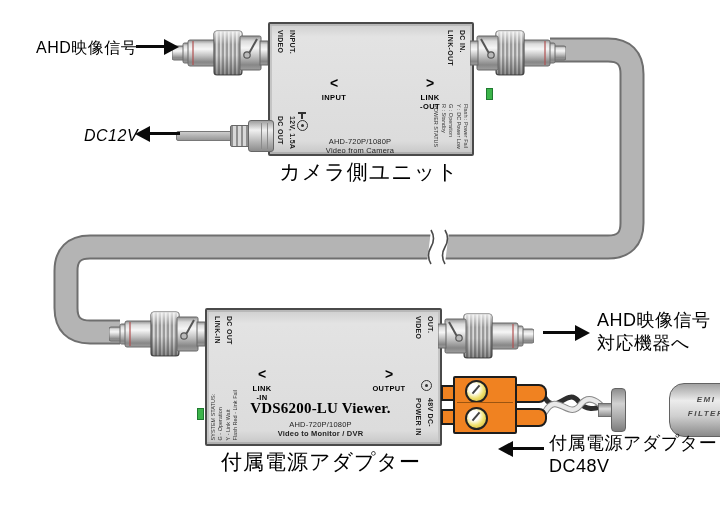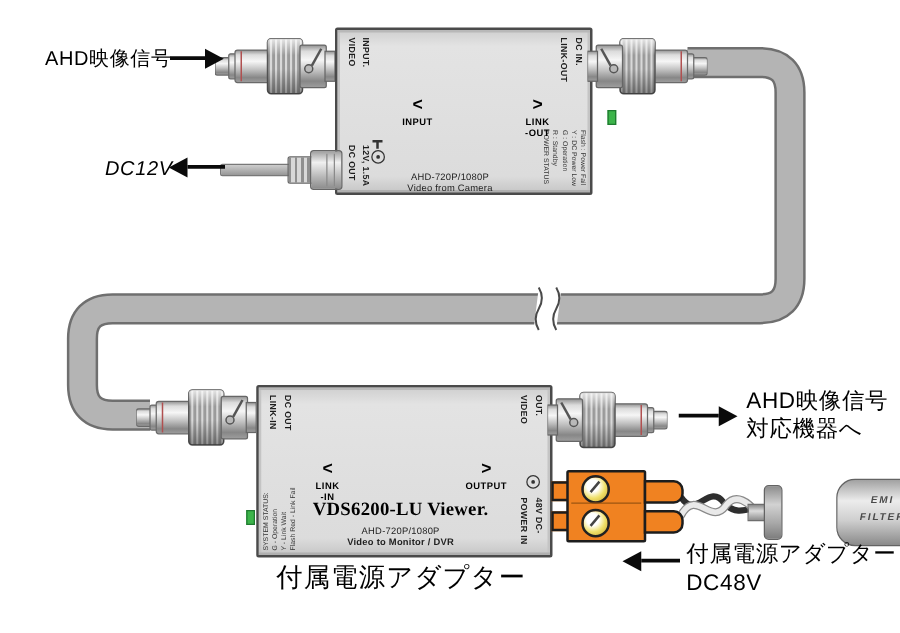--- a/index.html
+++ b/index.html
@@ -237,20 +237,21 @@
 FILTER</div>
     </div>
   </div>
 
   <div class="note" style="left:36px;top:38px;">AHD映像信号</div>
   <div class="arrow right" style="left:136px;top:45px;width:28px;"></div>
 
   <div class="note" style="left:84px;top:126px;font-style:italic;">DC12V</div>
   <div class="arrow left" style="left:150px;top:132px;width:30px;"></div>
 
+  <div class="caption" style="left:268px;top:158px;width:202px;">カメラ側ユニット</div>
 
   <div class="arrow right" style="left:543px;top:331px;width:32px;"></div>
   <div class="note big" style="left:597px;top:309px;">AHD映像信号
 対応機器へ</div>
 
   <div class="arrow left" style="left:513px;top:447px;width:31px;"></div>
   <div class="note big" style="left:549px;top:432px;">付属電源アダプター
 DC48V</div>
 
   <div class="caption" style="left:196px;top:448px;width:250px;">付属電源アダプター</div>

